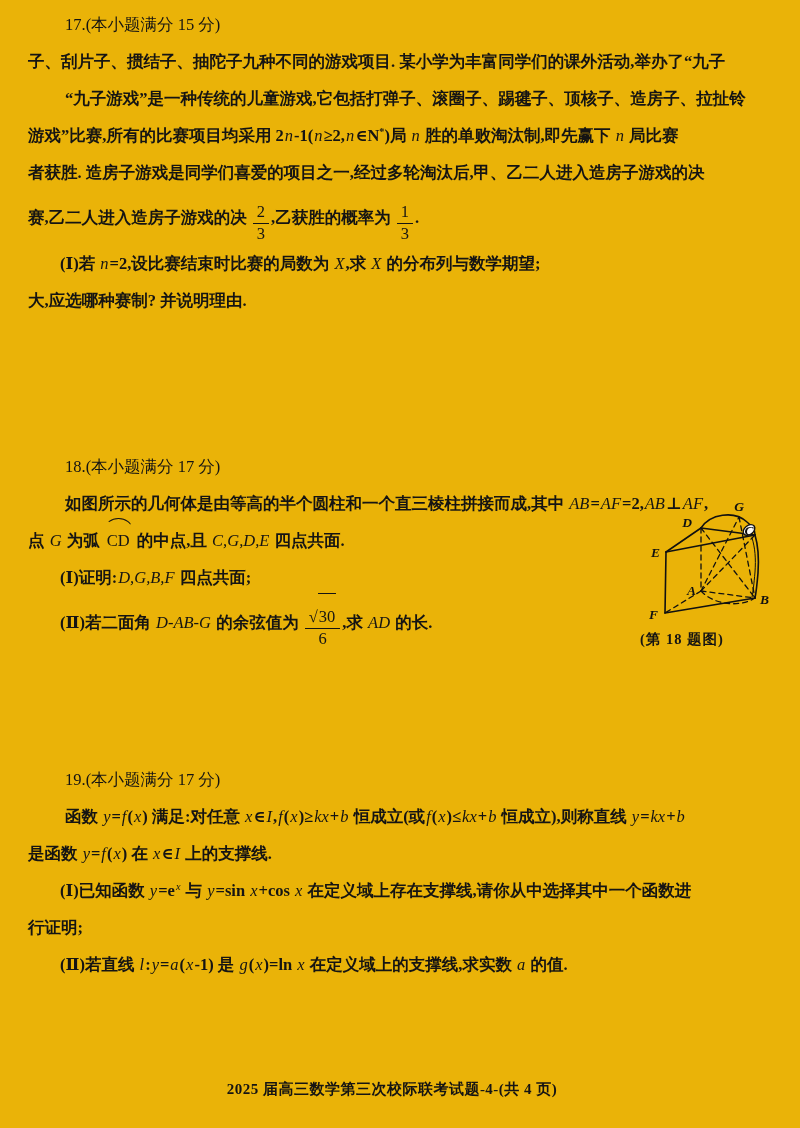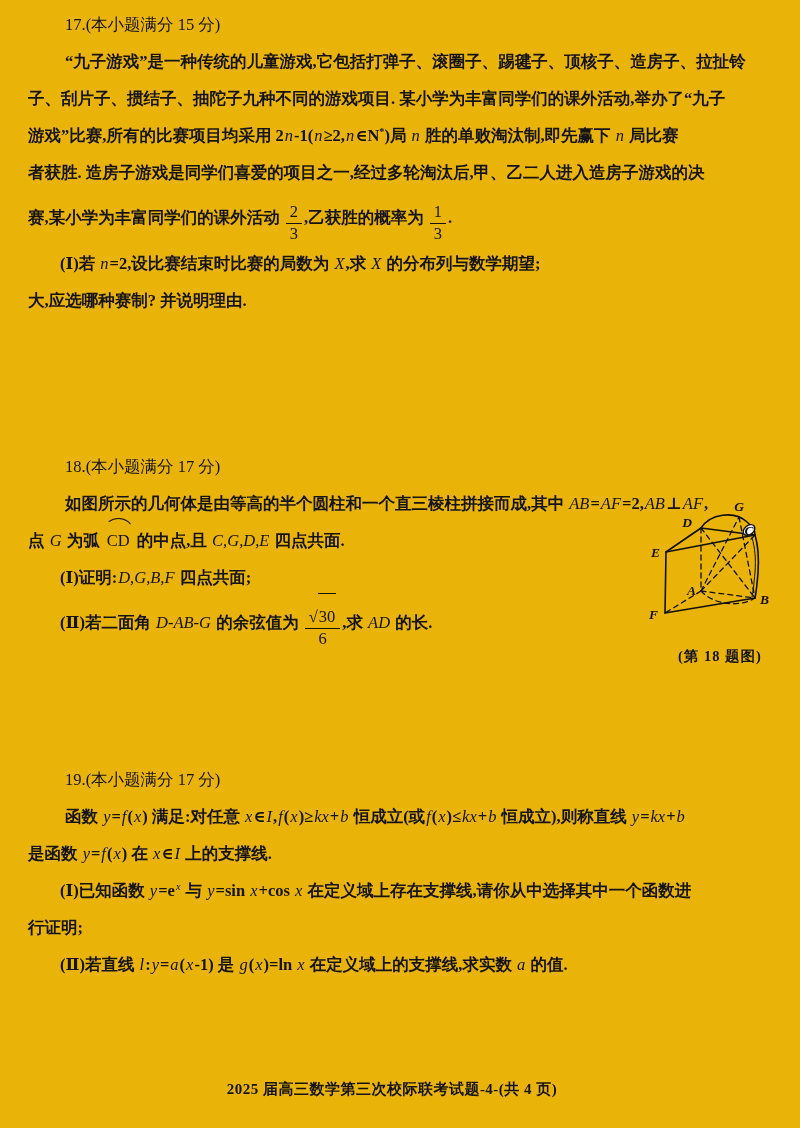--- a/index.html
+++ b/index.html
@@ -39,44 +39,44 @@
     border:1.5px solid transparent;border-top-color:#151413;
     border-radius:50% 50% 0 0 / 100% 100% 0 0;
   }
   .figure{position:absolute;left:640px;top:497px;width:160px;}
   .figure svg{display:block;}
   .figure text{
     font-family:"Liberation Serif","DejaVu Serif",serif;
     font-style:italic;font-weight:700;font-size:13.5px;fill:#111;
   }
   .fig-caption{
-    text-align:center;font-size:14.5px;font-weight:600;margin-top:18px;
+    font-size:14.5px;font-weight:600;margin-top:1px;
     letter-spacing:1px;
   }
   .footer{
     position:absolute;left:0;right:16px;top:1080px;text-align:center;
     font-size:15px;font-weight:600;letter-spacing:0.5px;
   }
   path.s{fill:none;stroke:#111;stroke-width:1.6;stroke-linecap:round;}
   path.s2{fill:none;stroke:#111;stroke-width:1;stroke-linecap:round;}
   path.d{fill:none;stroke:#111;stroke-width:1.3;stroke-dasharray:5 4;stroke-linecap:round;}
   ellipse.cap{fill:#faf9f6;stroke:#111;stroke-width:1.4;}
 </style>
 </head>
 <body>
 
 <div class="page">
 
   <div class="problem" id="p17">
       <div class="line ind-h"><span class="t">17.(本小题满分 15 分)</span></div>
+      <div class="line ind-c"><span class="t">子、刮片子、掼结子、抽陀子九种不同的游戏项目. 某小学为丰富同学们的课外活动,举办了“九子</span></div>
       <div class="line ind-p"><span class="t">“九子游戏”是一种传统的儿童游戏,它包括打弹子、滚圈子、踢毽子、顶核子、造房子、拉扯铃</span></div>
-      <div class="line ind-c"><span class="t">子、刮片子、掼结子、抽陀子九种不同的游戏项目. 某小学为丰富同学们的课外活动,举办了“九子</span></div>
       <div class="line ind-c"><span class="t">游戏”比赛,所有的比赛项目均采用 2</span><i class="m">n</i><span class="t">-1(</span><i class="m">n</i><span class="t">≥2,</span><i class="m">n</i><span class="t">∈N</span><span class="sup">*</span><span class="t">)局 </span><i class="m">n</i><span class="t"> 胜的单败淘汰制,即先赢下 </span><i class="m">n</i><span class="t"> 局比赛</span></div>
       <div class="line ind-c"><span class="t">者获胜. 造房子游戏是同学们喜爱的项目之一,经过多轮淘汰后,甲、乙二人进入造房子游戏的决</span></div>
-      <div class="line ind-c tall"><span class="t">赛,某小学为丰富同学们的课外活动 </span><span class="frac"><span class="num"><span class="t">2</span></span><span class="den"><span class="t">3</span></span></span><span class="t">,乙获胜的概率为 </span><span class="frac"><span class="num"><span class="t">1</span></span><span class="den"><span class="t">3</span></span></span><span class="t">.</span></div>
+      <div class="line ind-c tall"><span class="t">赛,乙二人进入造房子游戏的决 </span><span class="frac"><span class="num"><span class="t">2</span></span><span class="den"><span class="t">3</span></span></span><span class="t">,乙获胜的概率为 </span><span class="frac"><span class="num"><span class="t">1</span></span><span class="den"><span class="t">3</span></span></span><span class="t">.</span></div>
       <div class="line ind-s"><span class="t">(Ⅰ)若 </span><i class="m">n</i><span class="t">=2,设比赛结束时比赛的局数为 </span><i class="m">X</i><span class="t">,求 </span><i class="m">X</i><span class="t"> 的分布列与数学期望;</span></div>
       <div class="line ind-c"><span class="t">大,应选哪种赛制? 并说明理由.</span></div>
     </div>
   <div class="problem" id="p18">
       <div class="line ind-h"><span class="t">18.(本小题满分 17 分)</span></div>
       <div class="line ind-p"><span class="t">如图所示的几何体是由等高的半个圆柱和一个直三棱柱拼接而成,其中 </span><i class="m">AB</i><span class="t">=</span><i class="m">AF</i><span class="t">=2,</span><i class="m">AB</i><span class="t">⊥</span><i class="m">AF</i><span class="t">,</span></div>
       <div class="line ind-c"><span class="t">点 </span><i class="m">G</i><span class="t"> 为弧 </span><span class="overarc">CD</span><span class="t"> 的中点,且 </span><i class="m">C,G,D,E</i><span class="t"> 四点共面.</span></div>
       <div class="line ind-s"><span class="t">(Ⅰ)证明:</span><i class="m">D,G,B,F</i><span class="t"> 四点共面;</span></div>
       <div class="line ind-s tall"><span class="t">(Ⅱ)若二面角 </span><i class="m">D-AB-G</i><span class="t"> 的余弦值为 </span><span class="frac"><span class="num"><span class="sqrt">√<span class="sqv">30</span></span></span><span class="den"><span class="t">6</span></span></span><span class="t">,求 </span><i class="m">AD</i><span class="t"> 的长.</span></div>
     </div>

